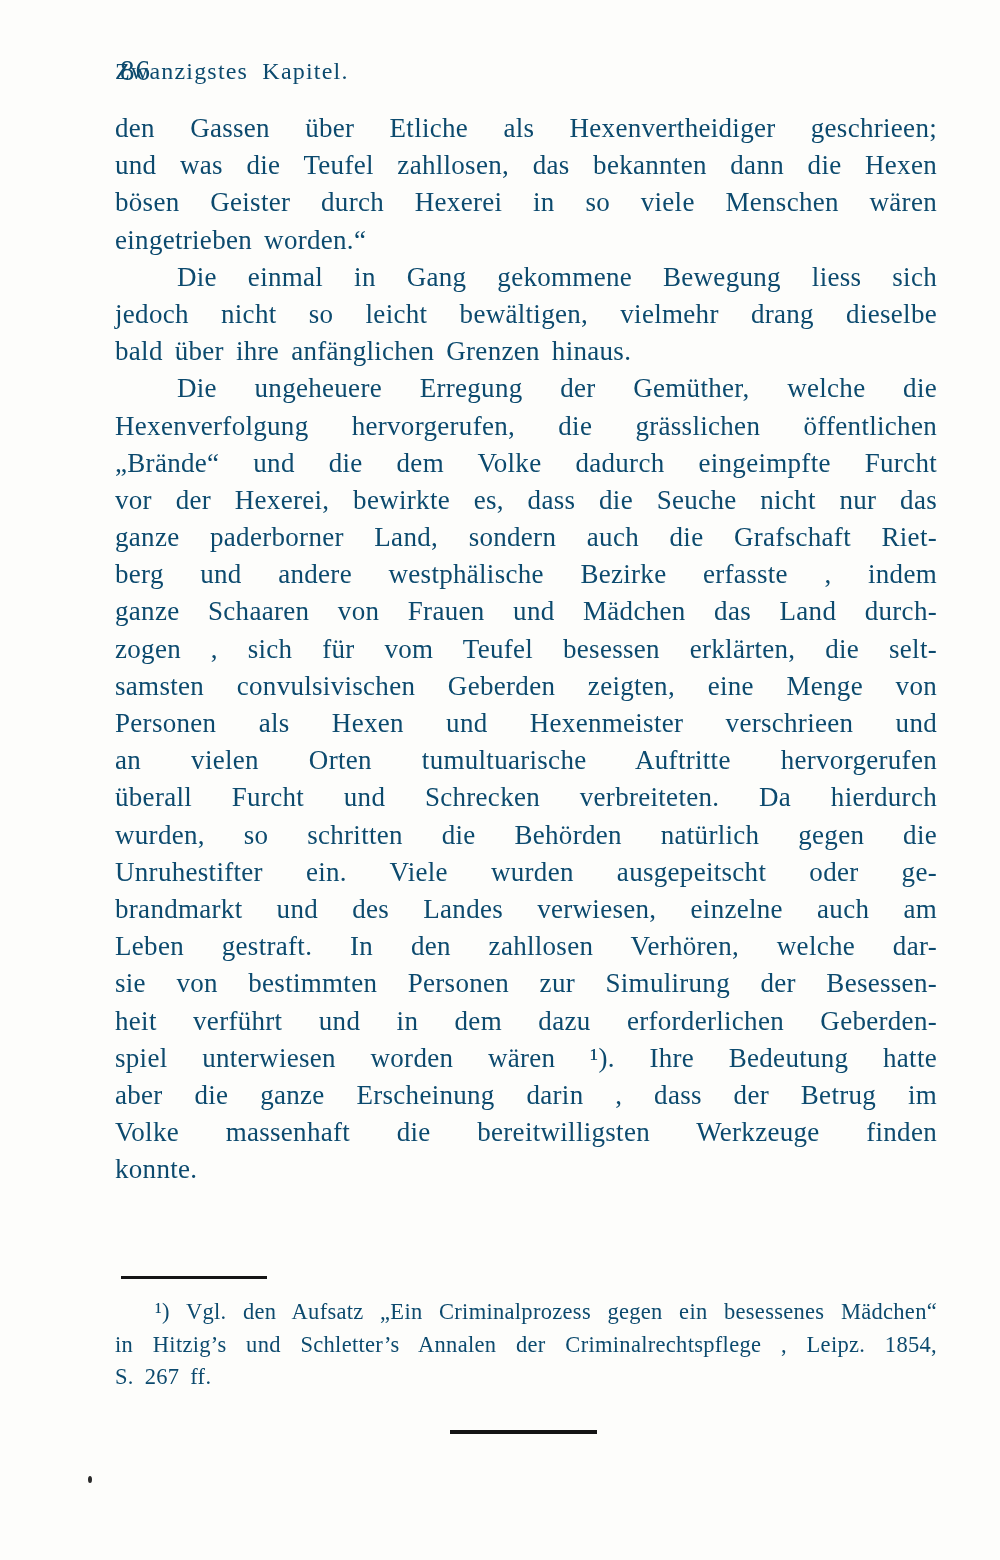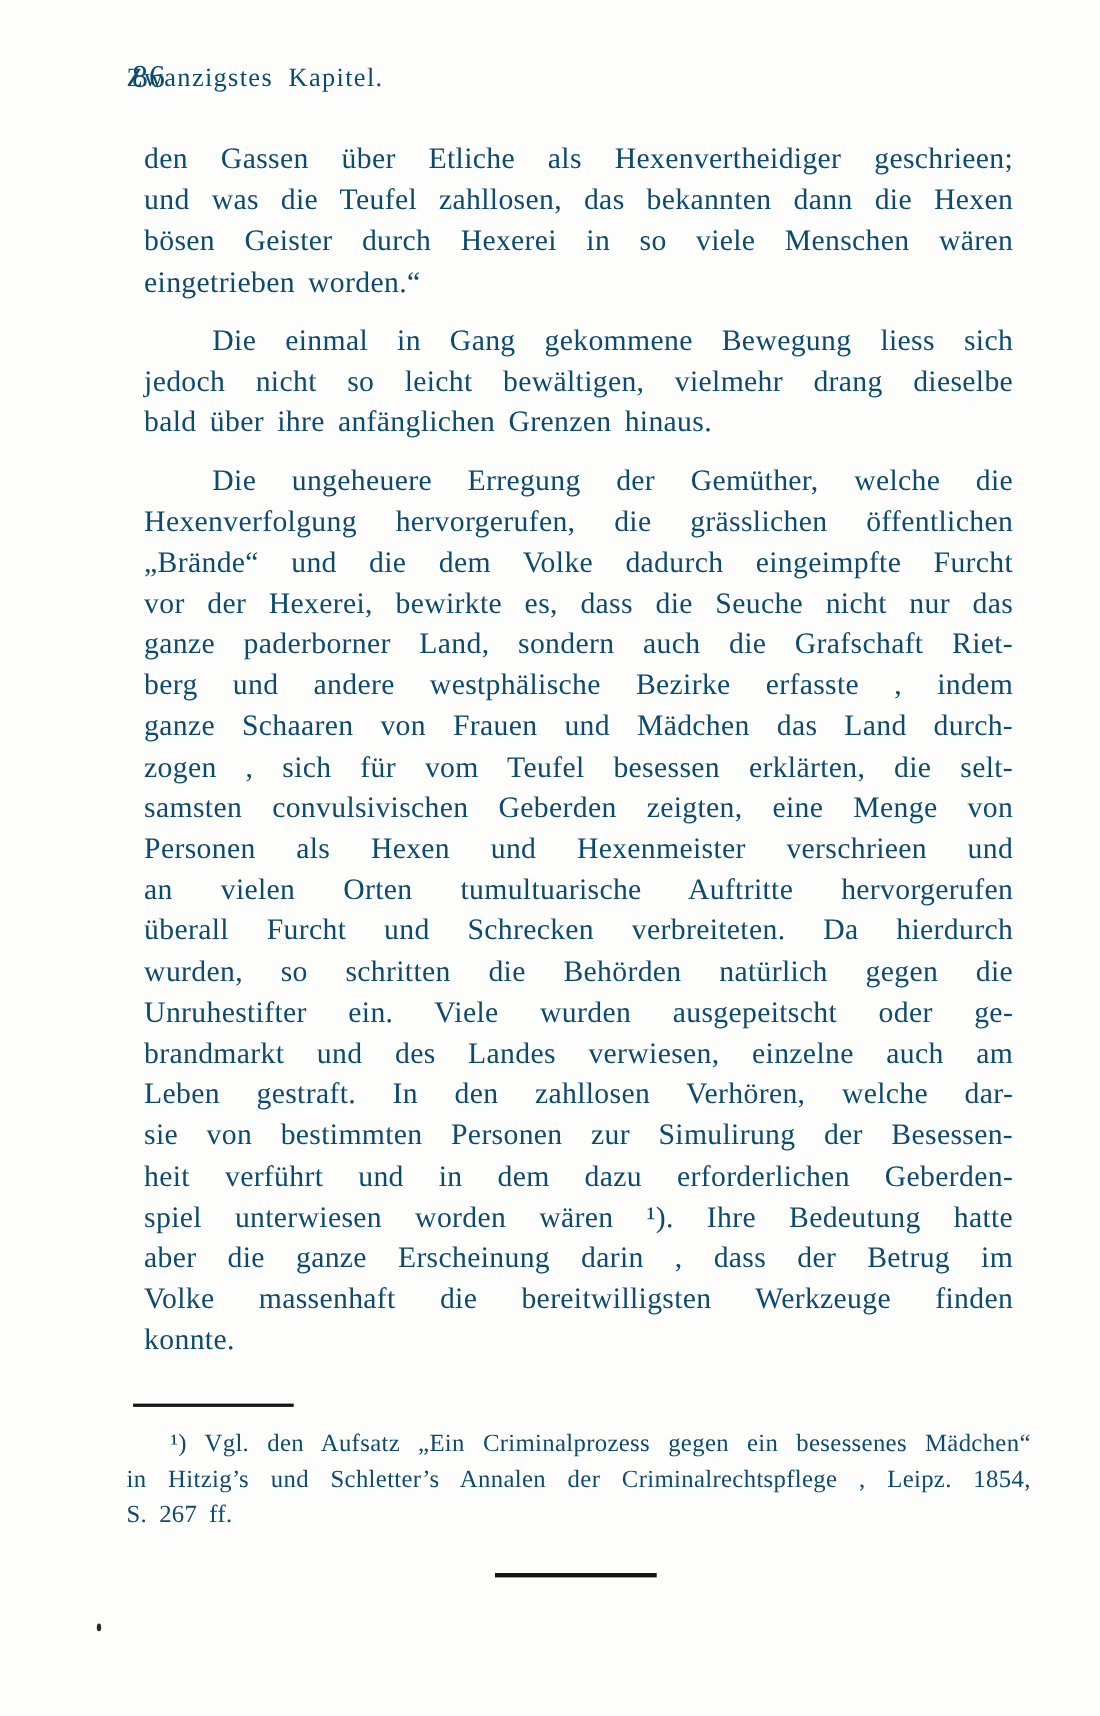--- a/index.html
+++ b/index.html
@@ -43,21 +43,21 @@
   .body-text {
     position: absolute;
     top: 110px;
     left: 115px;
     width: 822px;
     font-size: 27px;
     line-height: 37.2px;
     letter-spacing: 0.3px;
     word-spacing: 3px;
   }
-  .paragraph { margin: 16px; }
+  .paragraph { margin: 0; }
   .line {
     text-align: justify;
     text-align-last: justify;
     text-justify: inter-word;
     height: 37.2px;
     overflow: visible;
   }
   .line.first { text-indent: 62px; }
   .line.last  { text-align: right; text-align-last: left; word-spacing: 5px; }
   

